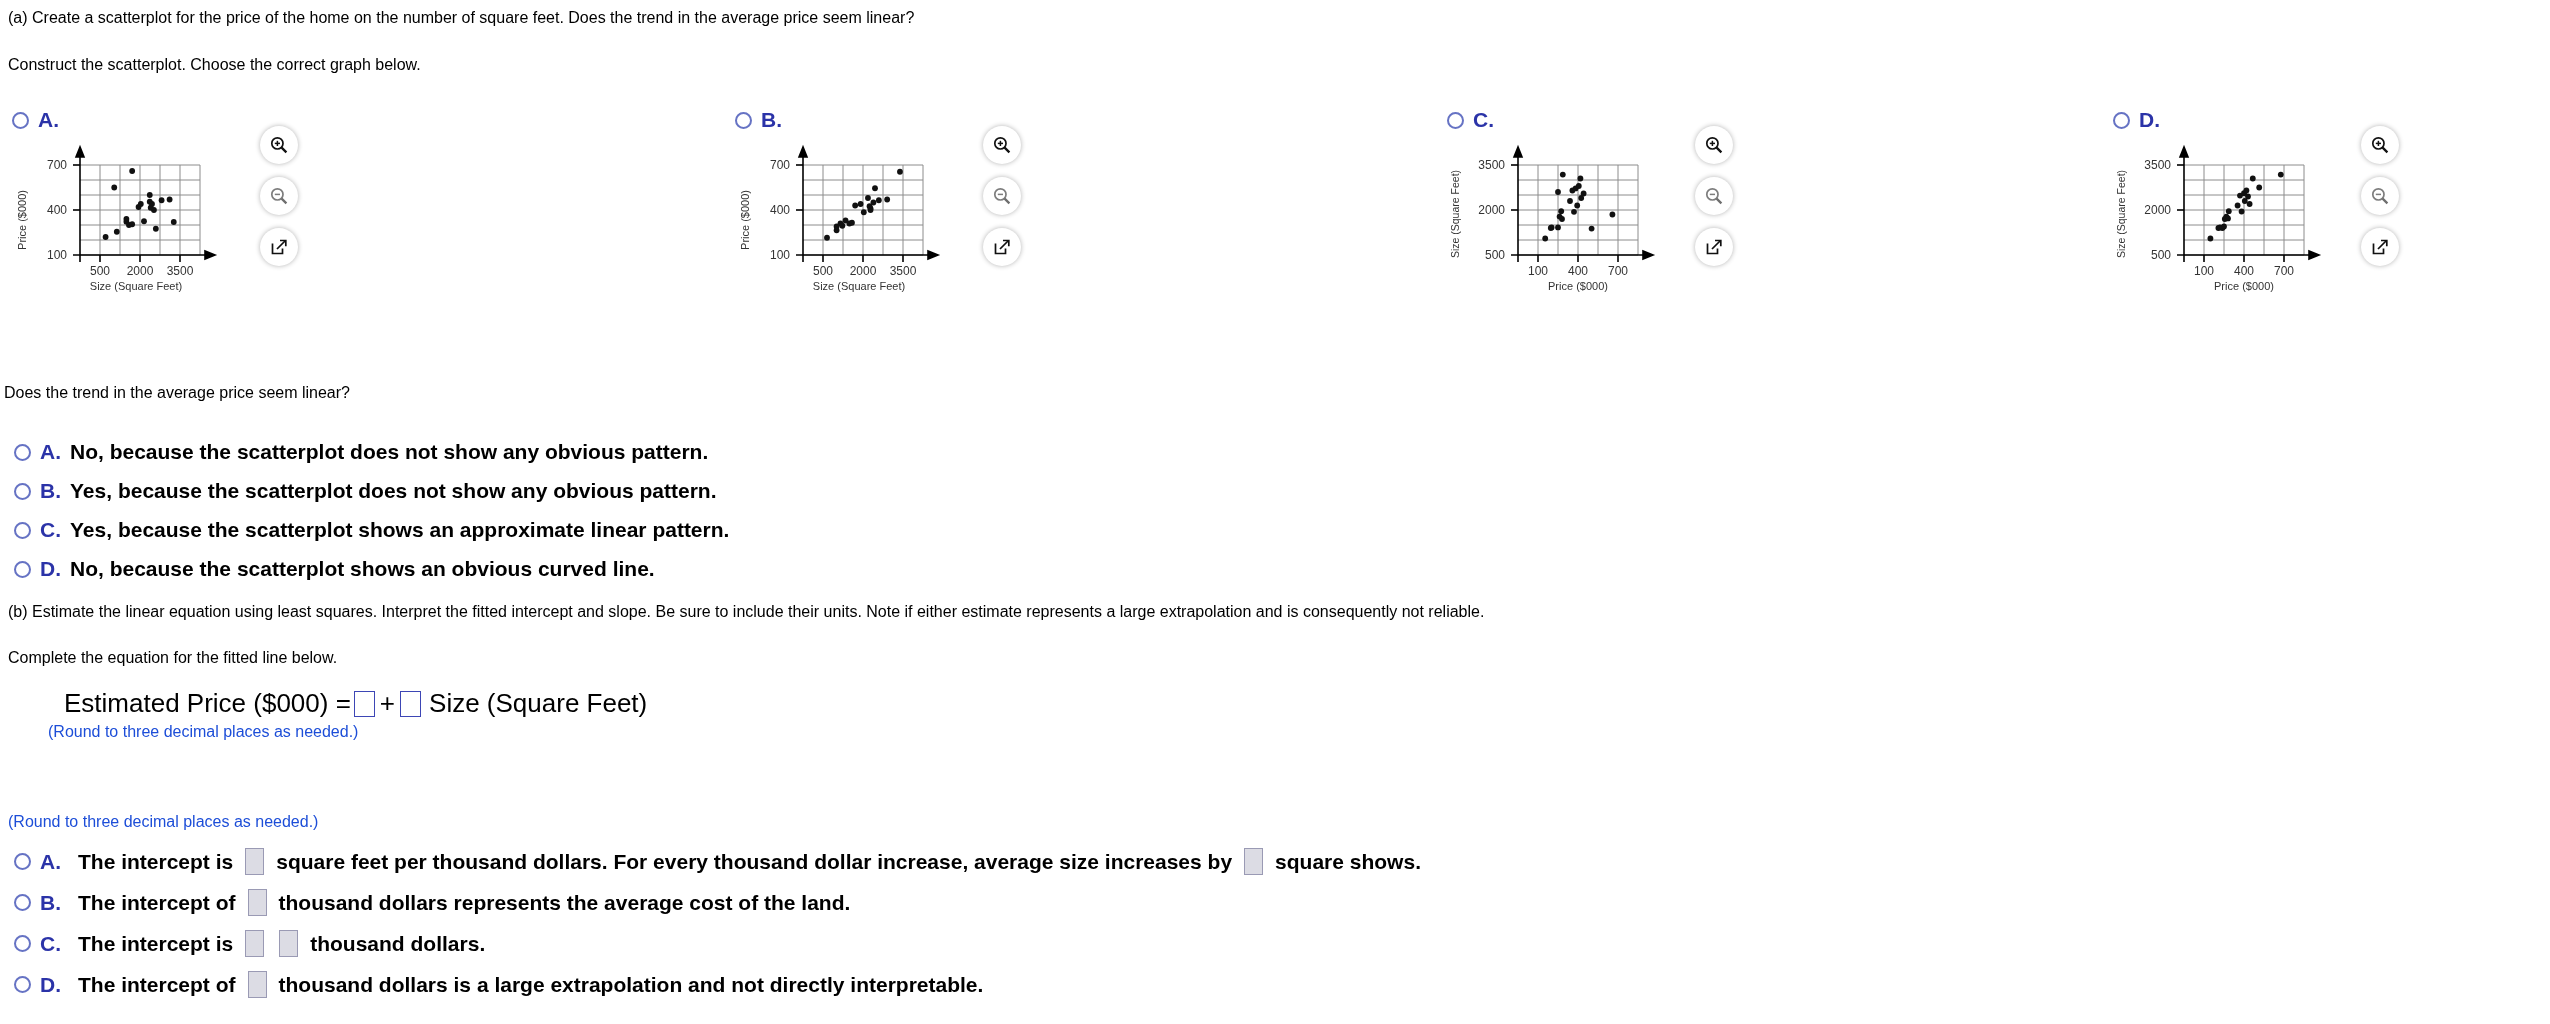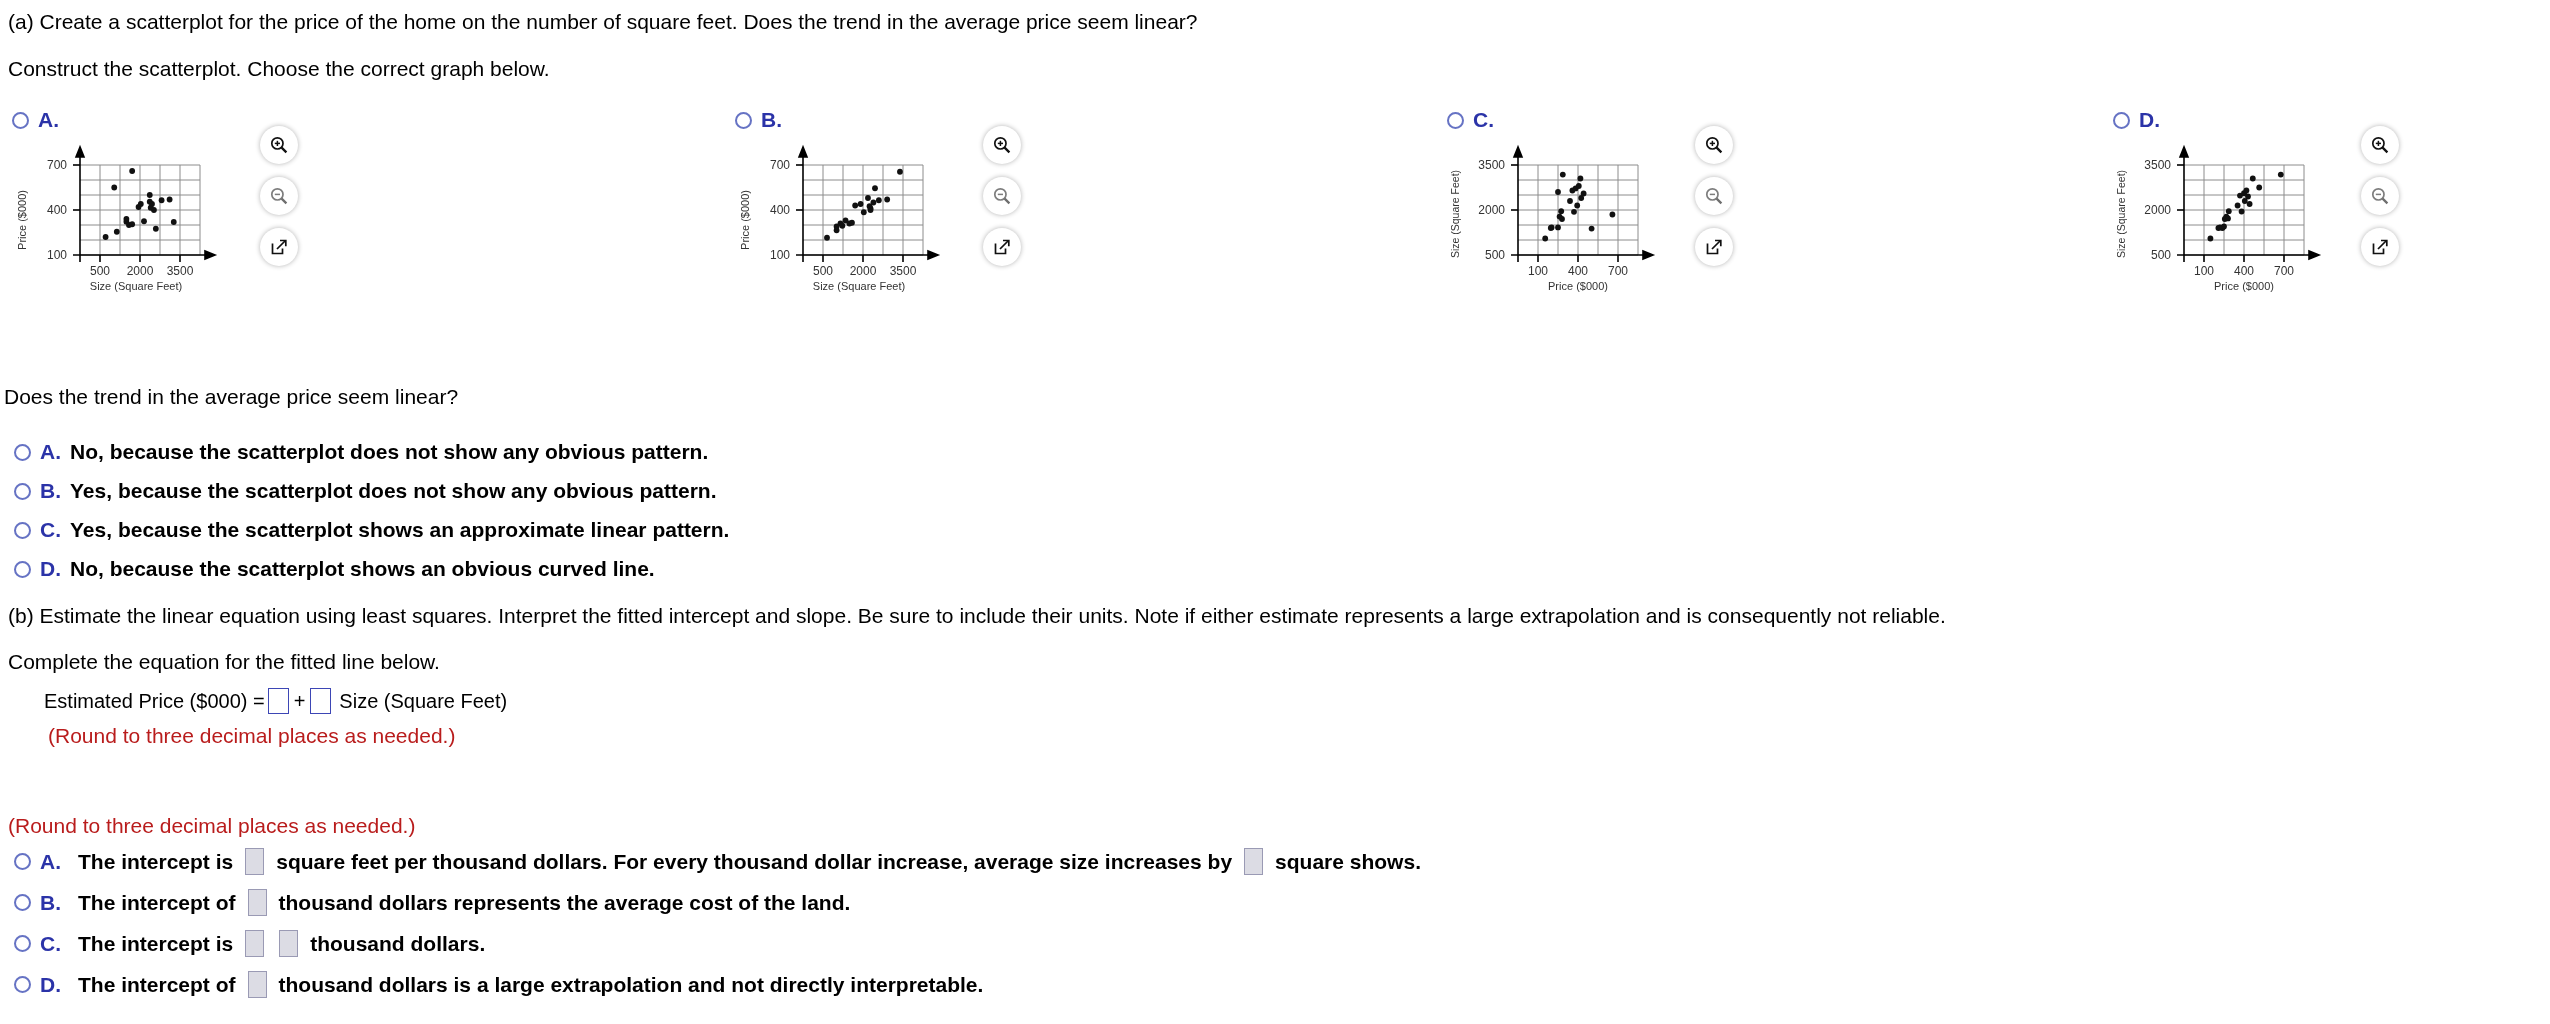--- a/index.html
+++ b/index.html
@@ -7,26 +7,26 @@
     margin: 0; padding: 0;
     width: 2550px; height: 1024px;
     background: #ffffff;
     font-family: "Liberation Sans", sans-serif;
     color: #000000;
     overflow: hidden;
   }
   .page { position: relative; width: 2550px; height: 1024px; }
 
   .qtext {
-    font-size: 21px;
+    font-size: 16px;
     line-height: 1.3;
     color: #000;
     white-space: nowrap;
   }
-  .blue { color: #b91c1c; }
+  .blue { color: #1d4ed8; }
 
   
   .radio {
     width: 17px; height: 17px;
     border-radius: 50%;
     border: 2px solid #6673c4;
     background: #fff;
     display: inline-block;
     vertical-align: middle;
     flex: 0 0 auto;
@@ -483,21 +483,21 @@
       <span class="radio"></span>
       <span class="ans-letter">D.</span>
       <span class="ans-text">No, because the scatterplot shows an obvious curved line.</span>
     </div>
   </div>
 
   <div class="qtext" style="position:absolute; left:8px; top:648px;">Complete the equation for the fitted line below.</div>
 
   <div class="qtext" style="position:absolute; left:8px; top:602px;">(b) Estimate the linear equation using least squares. Interpret the fitted intercept and slope. Be sure to include their units. Note if either estimate represents a large extrapolation and is consequently not reliable.</div>
 
-  <div style="position:absolute; left:44px; top:688px; display:flex; align-items:center; font-size:20px; white-space:nowrap;">
+  <div style="position:absolute; left:64px; top:688px; display:flex; align-items:center; font-size:26px; white-space:nowrap;">
     <span>Estimated Price ($000) =</span>
     <span class="blank"></span>
     <span style="margin:0 2px;">+</span>
     <span class="blank"></span>
     <span style="margin-left:5px;">Size (Square Feet)</span>
   </div>
 
   <div class="qtext blue" style="position:absolute; left:48px; top:722px;">(Round to three decimal places as needed.)</div>
 
 

